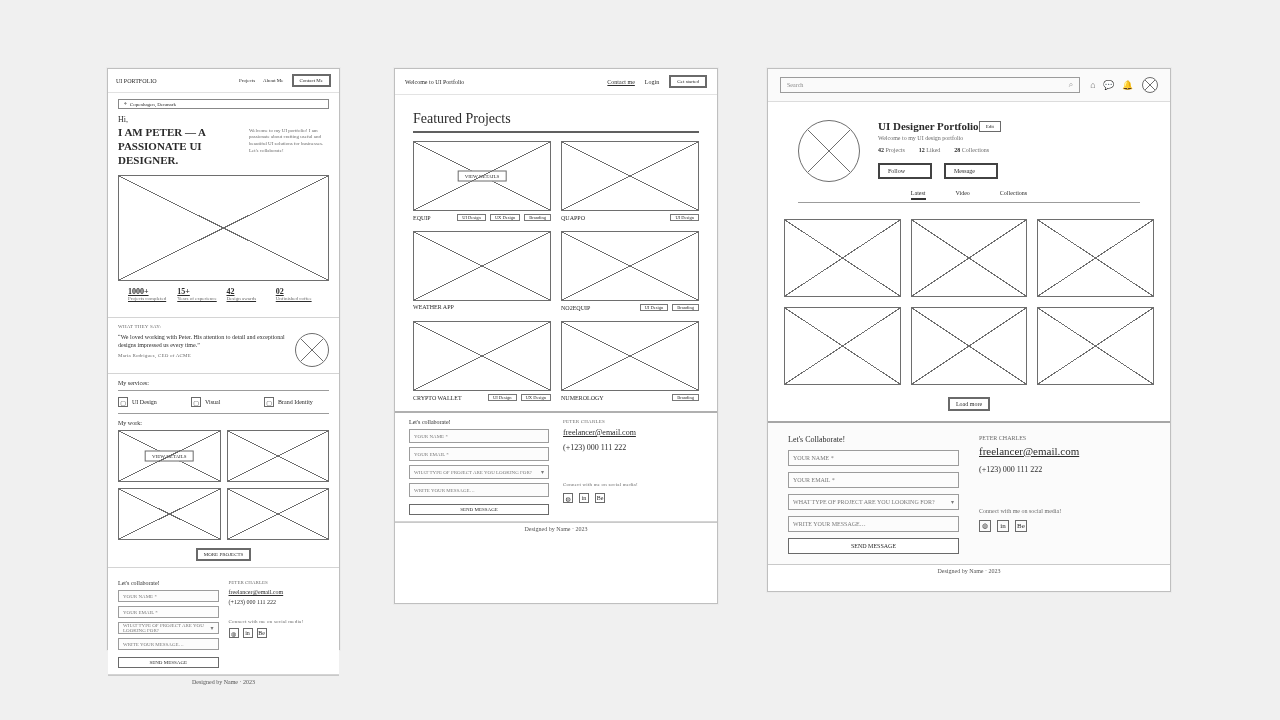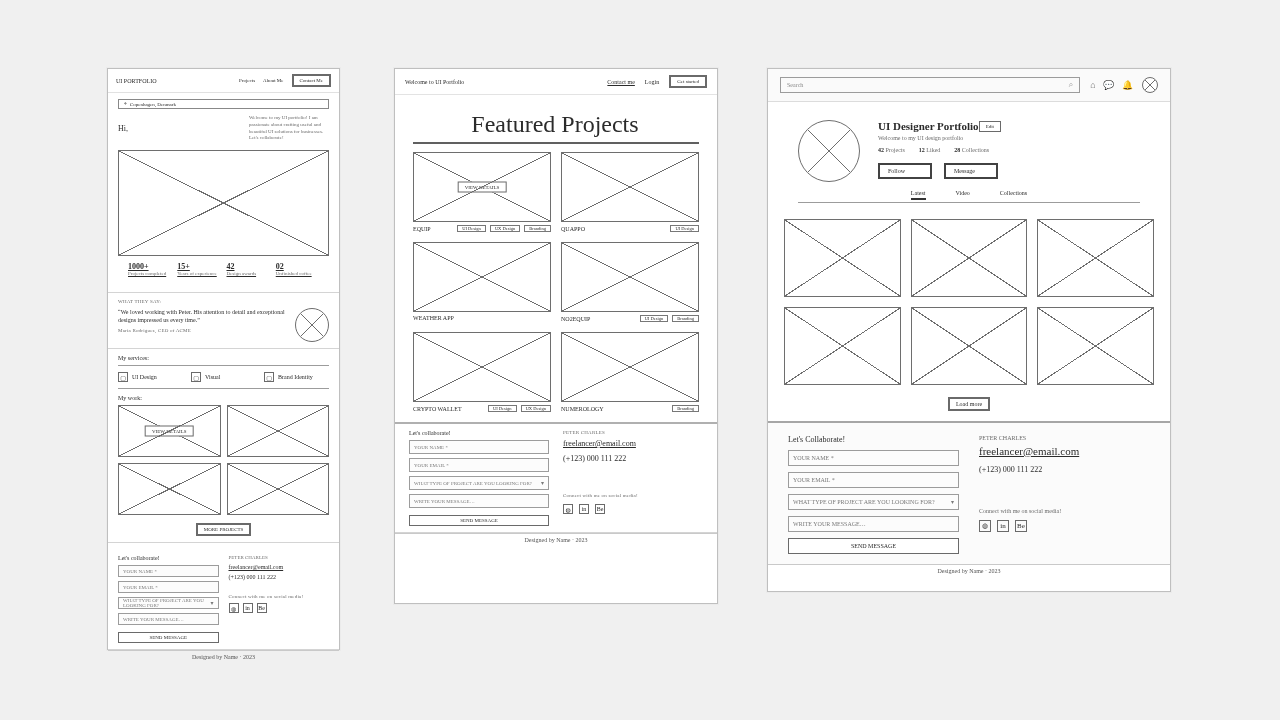--- a/index.html
+++ b/index.html
@@ -70,21 +70,21 @@
   #f1 .more { display:flex; justify-content:center; }
   #f1 .contact { display:grid; grid-template-columns:1fr 1fr; gap:10px; padding-top:6px; }
   #f1 .input, #f1 .select { height:12px; }
   #f1 .contact-right .h { font-size:5px; text-transform:uppercase; margin-bottom:4px; }
   #f1 .socials { display:flex; gap:4px; margin-top:4px; }
 
   
   #f2 { left:394px; top:68px; width:324px; height:536px; }
   #f2 .header { display:flex; justify-content:space-between; align-items:center; padding:6px 10px; border-bottom:1px solid #e3e3e3; font-size:6px; }
   #f2 .header .nav { display:flex; align-items:center; gap:10px; }
-  #f2 .featured-title { font-size:24px; padding:2px 2px 0 0;text-align:center; }
+  #f2 .featured-title { font-size:14px; padding:2px 2px 0 0; }
   #f2 .proj-grid { display:grid; grid-template-columns:1fr 1fr; gap:10px; }
   #f2 .proj .ph { height:70px; }
   #f2 .proj .meta { display:flex; justify-content:space-between; align-items:center; margin-top:3px; }
   #f2 .tags { display:flex; gap:4px; }
   #f2 .tags .pill { font-size:4.5px; }
   #f2 .proj .name { font-size:6px; text-transform:uppercase; }
   #f2 .hover-btn { position:absolute; left:50%; top:50%; transform:translate(-50%,-50%); }
   #f2 .contact-wrap { display:grid; grid-template-columns:1fr 1fr; gap:14px; padding:0 4px; }
   #f2 .input, #f2 .select { height:14px; }
   #f2 .socials { display:flex; gap:6px; margin-top:6px; }
@@ -133,20 +133,21 @@
   </div>
 
   <div class="section" style="border:0;">
     <span class="chip">
       <span>⌖</span>
       <span>Copenhagen, Denmark</span>
     </span>
     <div style="display:flex; gap:10px; align-items:center; margin-top:6px;">
       <div style="flex:1;">
         <div class="label-m">Hi,</div>
+        <div class="label-l" style="font-weight:bold; line-height:1.25; margin-top:2px;">I AM PETER — A PASSIONATE UI DESIGNER.</div>
       </div>
       <div style="flex:0 0 80px; font-size:5px; line-height:1.35;" class="muted">Welcome to my UI portfolio! I am passionate about crafting useful and beautiful UI solutions for businesses. Let's collaborate!</div>
     </div>
     <div class="ph hero-ph" style="margin-top:8px;"></div>
     <div class="stats">
       <div class="stat">
             <div class="v">1000+</div>
             <div class="c">Projects completed</div>
           </div>
       <div class="stat">

